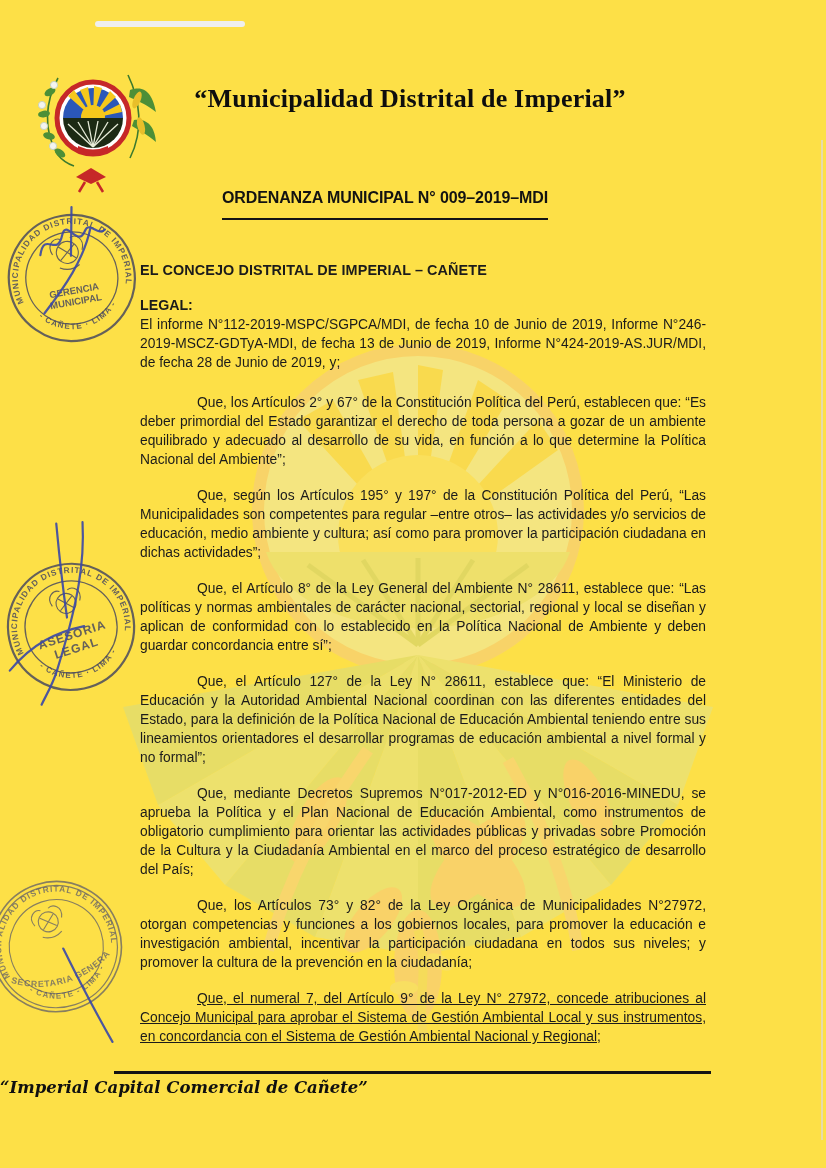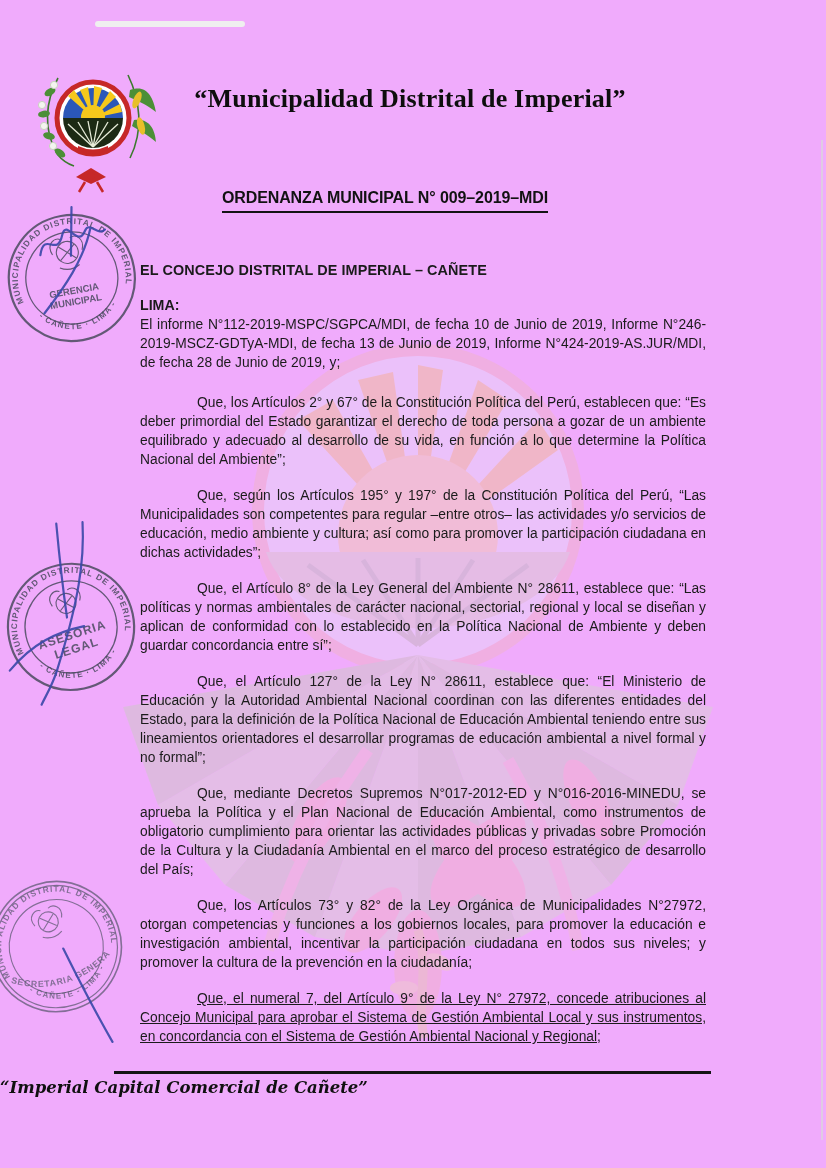--- a/index.html
+++ b/index.html
@@ -1,35 +1,35 @@
 <!DOCTYPE html>
 <html lang="es"><head>
 <meta charset="utf-8">
 <style>
   html,body{margin:0;padding:0;background:#888;}
   .page{
     position:relative;width:826px;height:1168px;margin:0 auto;
-    background:#f0abfc;overflow:hidden;
+    background:#fde047;overflow:hidden;
     font-family:"Liberation Sans",sans-serif;color:#1b1b1b;
   }
   
   .logo{position:absolute;left:28px;top:60px;}
   .header-text{position:absolute;left:150px;top:84px;width:520px;text-align:center;}
   .header-title{
     font-family:"Liberation Serif",serif;font-weight:700;font-size:26px;
     color:#0e0e0e;letter-spacing:.2px;white-space:nowrap;
   }
   .header-motto{
     margin-top:12px;font-family:"DejaVu Serif",serif;font-style:italic;
     font-weight:600;font-size:18px;color:#141414;white-space:nowrap;
   }
   .doc-title-wrap{position:absolute;left:0;top:189px;width:770px;text-align:center;}
   .doc-title{
     display:inline-block;font-weight:700;font-size:16px;letter-spacing:-.1px;
-    border-bottom:2.5px solid #141414;padding-bottom:4px;color:#121212;white-space:nowrap;text-align:right;
+    border-bottom:2.5px solid #141414;padding-bottom:11px;color:#121212;white-space:nowrap;text-align:right;
   }
   .place-date{position:absolute;left:140px;top:231px;width:566px;text-align:right;font-size:14px;color:#202020;}
   
   .body{
     position:absolute;left:140px;top:261px;width:566px;z-index:3;
     font-size:13.8px;line-height:19px;text-align:justify;color:#1b1b1b;
   }
   .council{font-weight:700;font-size:14.4px;margin:0 0 16px 0;letter-spacing:.1px;}
   .sec-heading{font-weight:700;margin:0;font-size:14.2px;}
   .visto-body{margin:0 0 21px 0;}
@@ -160,21 +160,21 @@
   </div>
 
   <div class="doc-title-wrap">
     <span class="doc-title">ORDENANZA MUNICIPAL N° 009–2019–MDI</span>
   </div>
 
 
   <div class="body">
     <p class="council">EL CONCEJO DISTRITAL DE IMPERIAL – CAÑETE</p>
 
-    <p class="sec-heading">LIMA:</p>
+    <p class="sec-heading">LEGAL:</p>
     <p class="visto-body">El informe N°112-2019-MSPC/SGPCA/MDI, de fecha 10 de Junio de 2019, Informe N°246-2019-MSCZ-GDTyA-MDI, de fecha 13 de Junio de 2019, Informe N°424-2019-AS.JUR/MDI, de fecha 28 de Junio de 2019, y;</p>
 
     <p class="cons-p">Que, los Artículos 2° y 67° de la Constitución Política del Perú, establecen que: “Es deber primordial del Estado garantizar el derecho de toda persona a gozar de un ambiente equilibrado y adecuado al desarrollo de su vida, en función a lo que determine la Política Nacional del Ambiente”;</p>
     <p class="cons-p">Que, según los Artículos 195° y 197° de la Constitución Política del Perú, “Las Municipalidades son competentes para regular –entre otros– las actividades y/o servicios de educación, medio ambiente y cultura; así como para promover la participación ciudadana en dichas actividades”;</p>
     <p class="cons-p">Que, el Artículo 8° de la Ley General del Ambiente N° 28611, establece que: “Las políticas y normas ambientales de carácter nacional, sectorial, regional y local se diseñan y aplican de conformidad con lo establecido en la Política Nacional de Ambiente y deben guardar concordancia entre sí”;</p>
     <p class="cons-p">Que, el Artículo 127° de la Ley N° 28611, establece que: “El Ministerio de Educación y la Autoridad Ambiental Nacional coordinan con las diferentes entidades del Estado, para la definición de la Política Nacional de Educación Ambiental teniendo entre sus lineamientos orientadores el desarrollar programas de educación ambiental a nivel formal y no formal”;</p>
     <p class="cons-p">Que, mediante Decretos Supremos N°017-2012-ED y N°016-2016-MINEDU, se aprueba la Política y el Plan Nacional de Educación Ambiental, como instrumentos de obligatorio cumplimiento para orientar las actividades públicas y privadas sobre Promoción de la Cultura y la Ciudadanía Ambiental en el marco del proceso estratégico de desarrollo del País;</p>
     <p class="cons-p">Que, los Artículos 73° y 82° de la Ley Orgánica de Municipalidades N°27972, otorgan competencias y funciones a los gobiernos locales, para promover la educación e investigación ambiental, incentivar la participación ciudadana en todos sus niveles; y promover la cultura de la prevención en la ciudadanía;</p>
     <p class="cons-p">Que, el numeral 7, del Artículo 9° de la Ley N° 27972, concede atribuciones al Concejo Municipal para aprobar el Sistema de Gestión Ambiental Local y sus instrumentos, en concordancia con el Sistema de Gestión Ambiental Nacional y Regional;</p>
   </div>

